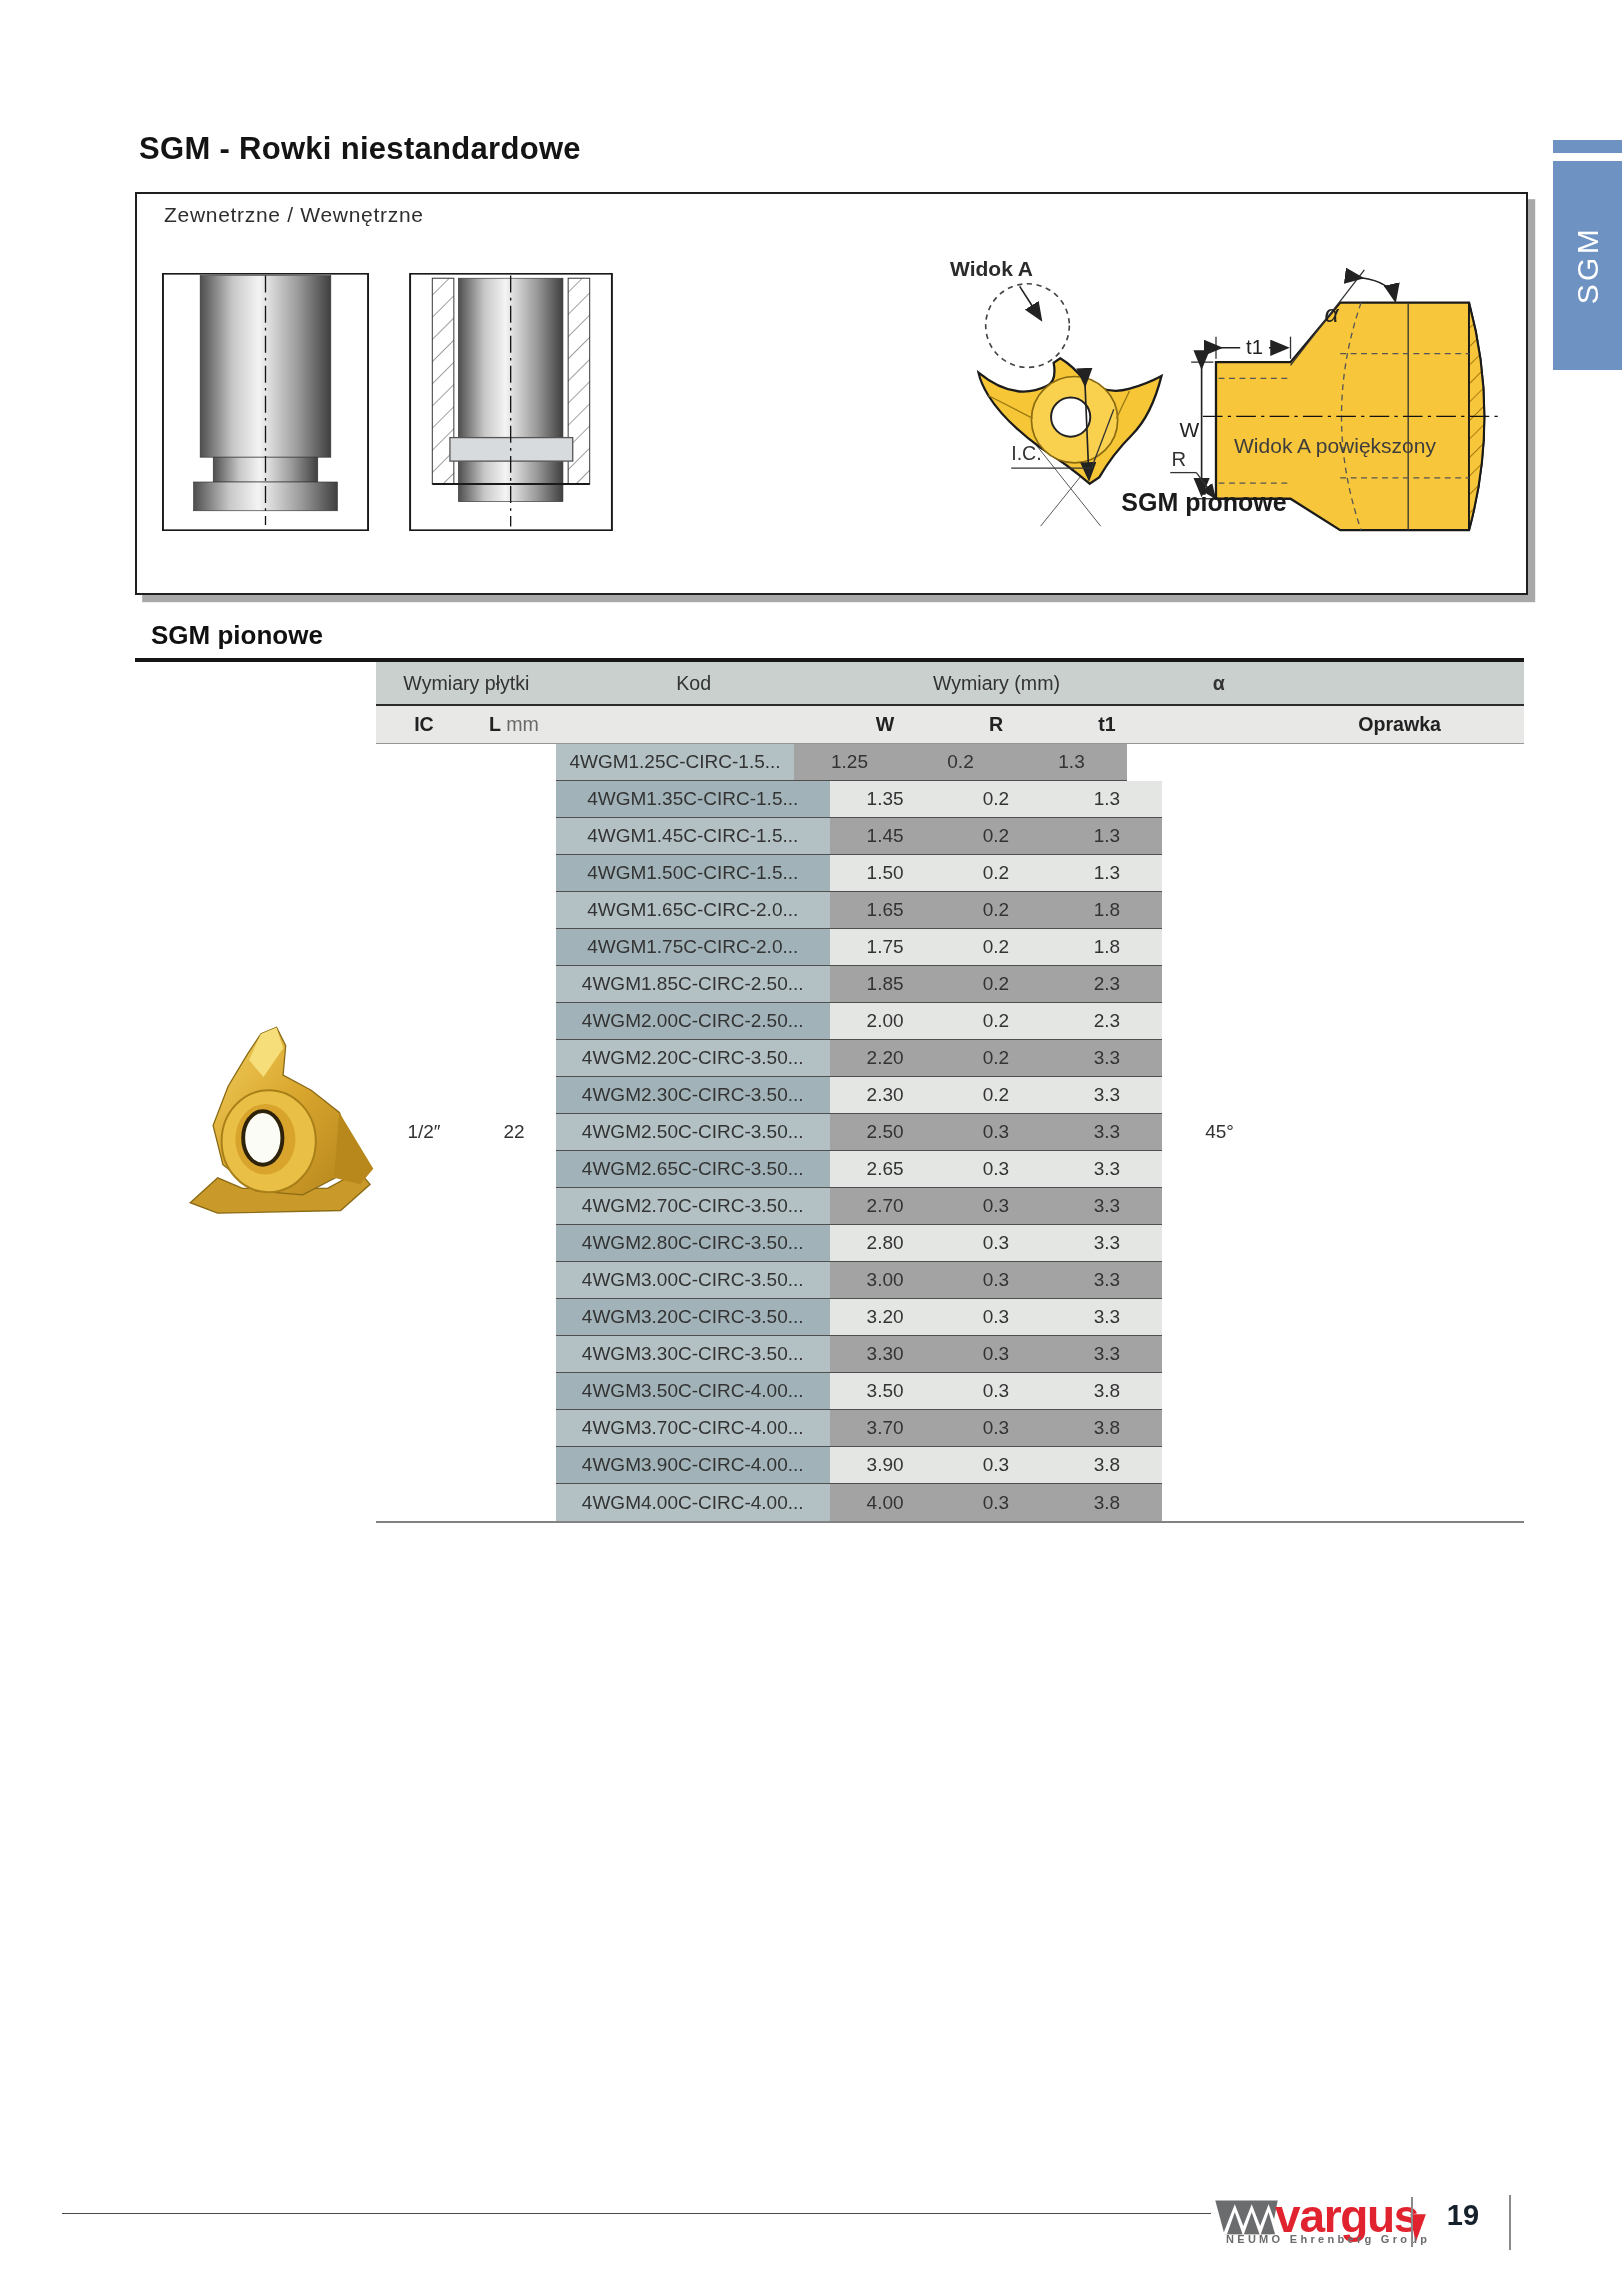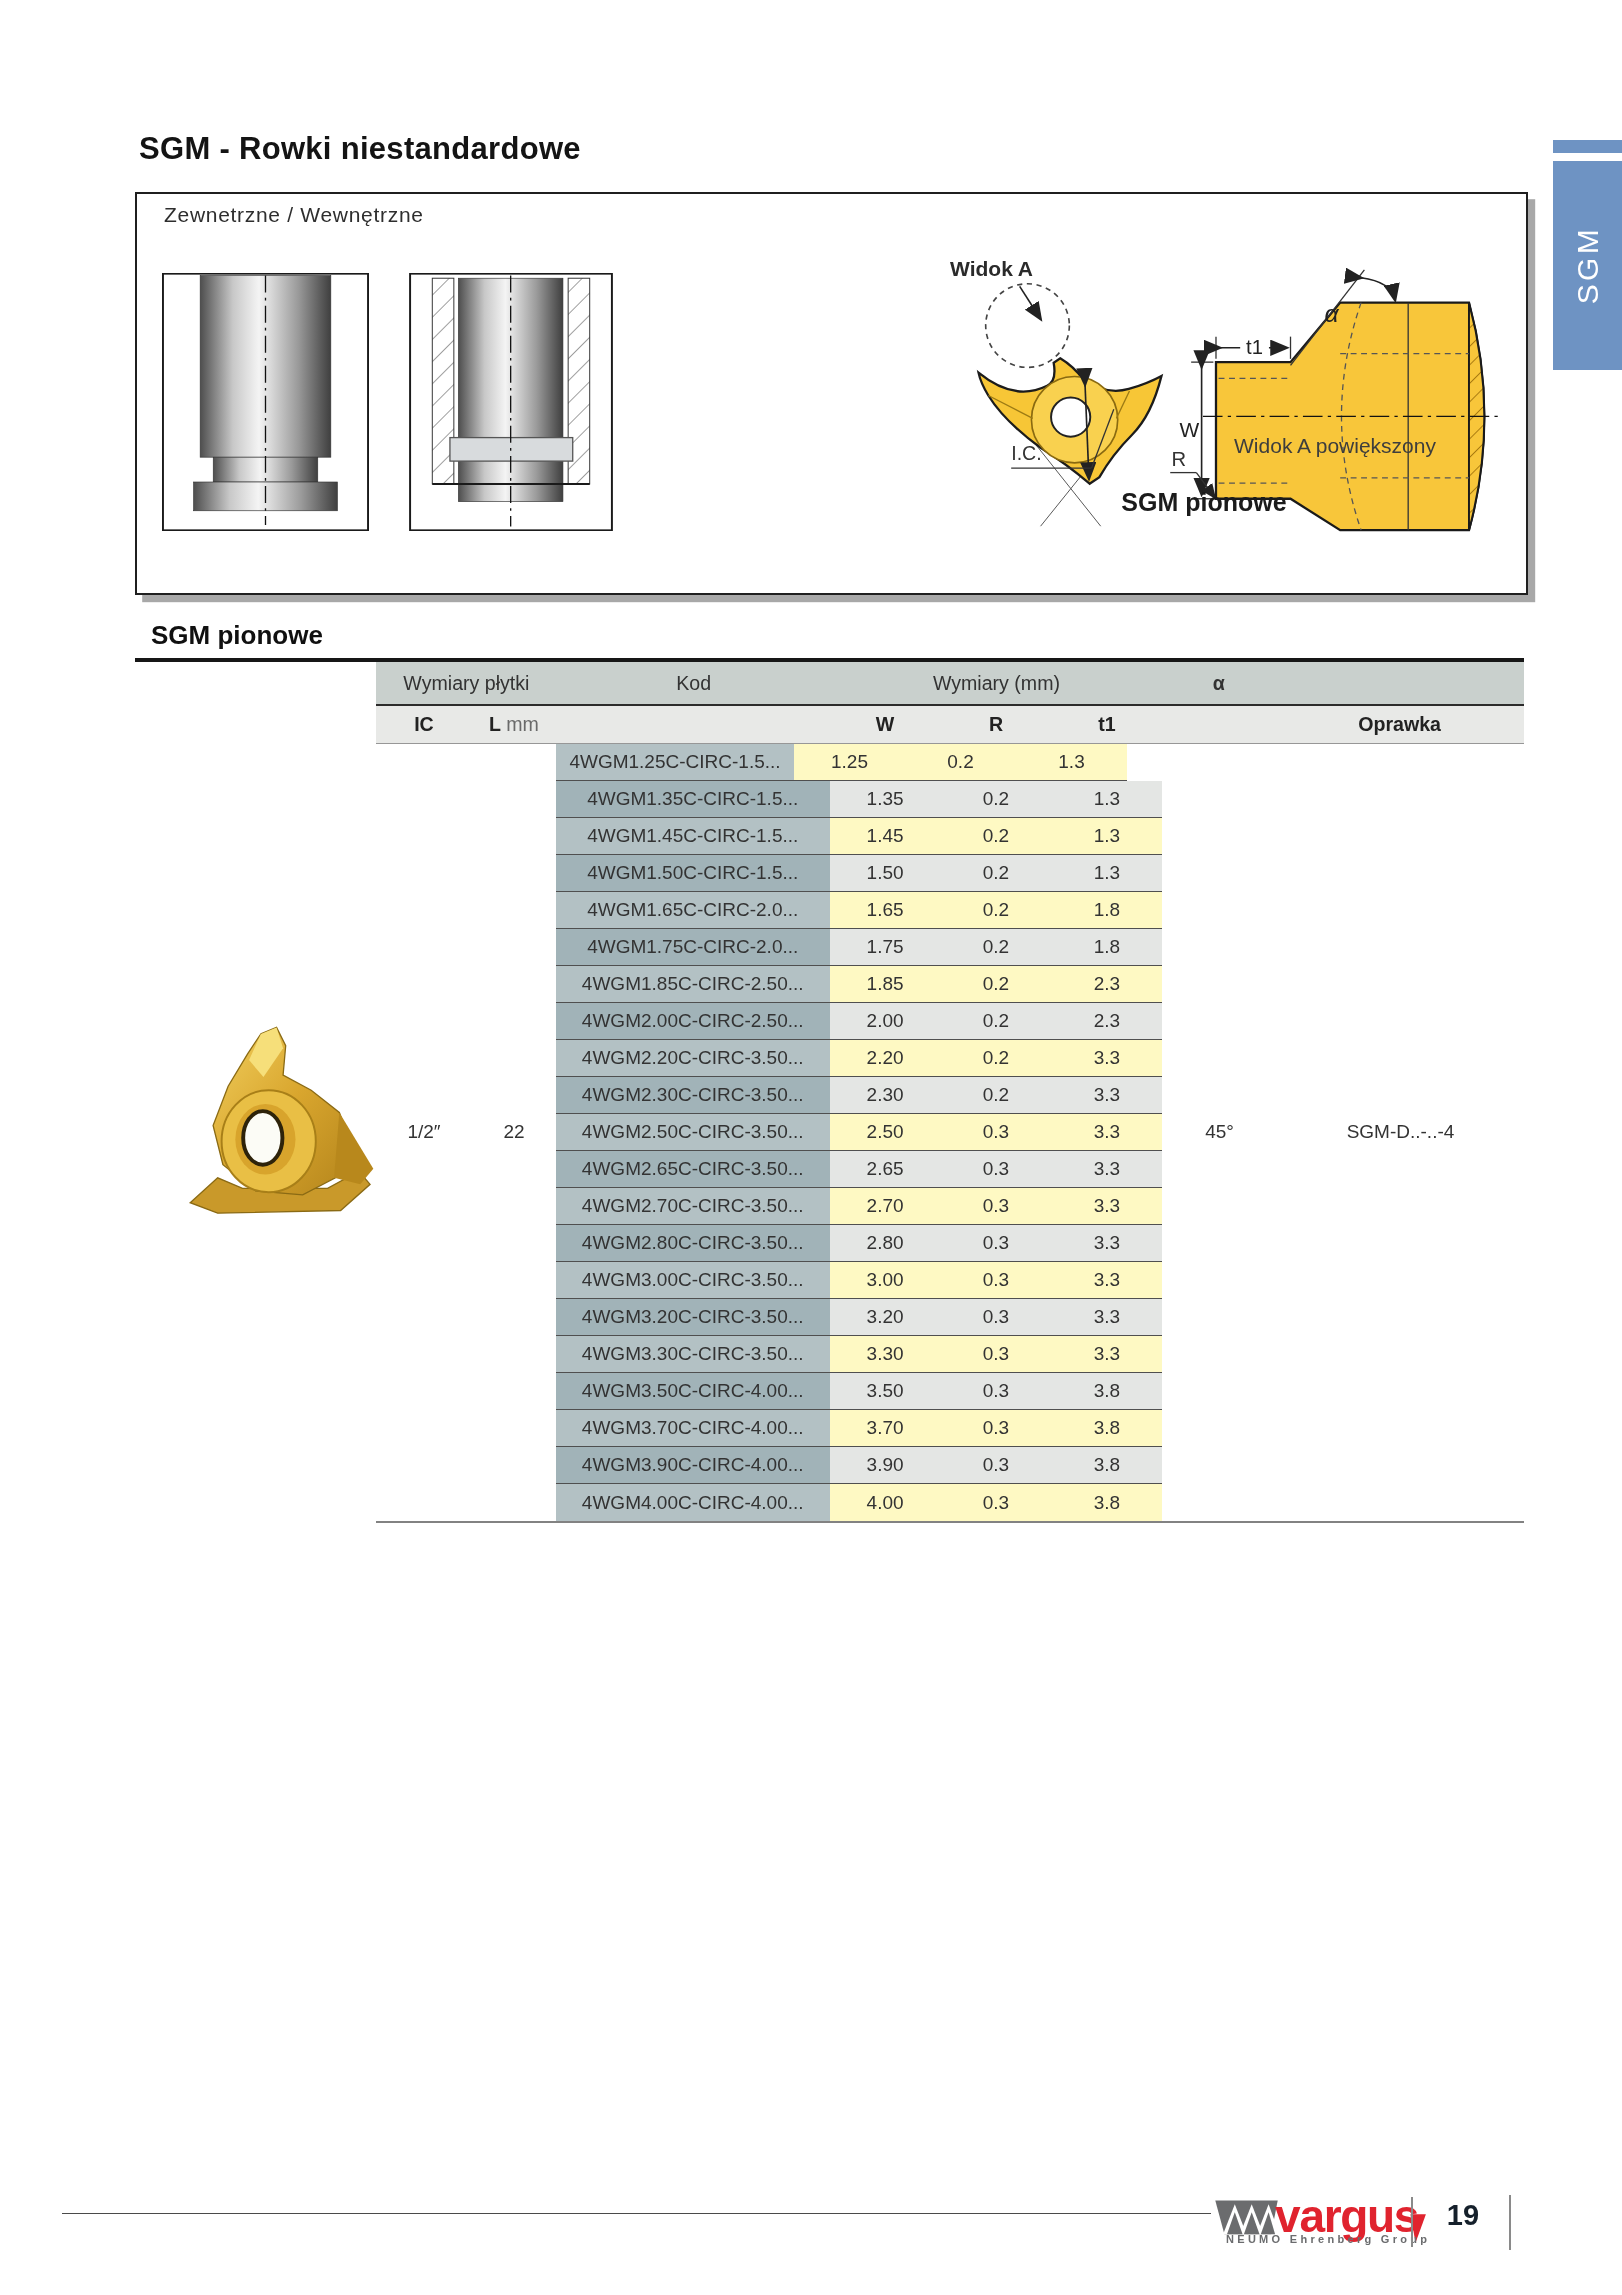--- a/index.html
+++ b/index.html
@@ -28,21 +28,21 @@
         align-items:center;font-size:19.6px;color:#222;}
   .hdr1 .c,.hdr2 .c{display:flex;align-items:center;justify-content:center;height:100%;}
   .b{font-weight:bold;}
   .unit{color:#6a6a6a;font-weight:normal;margin-left:5.2px;}
   .row{display:flex;height:37px;font-size:19px;color:#333;}
   .row .c{display:flex;align-items:center;justify-content:center;height:100%;box-sizing:border-box;}
   .row .sep{border-bottom:1.3px solid #4f4f4f;}
   .row:last-child .sep{border-bottom:none;}
   .kod-odd{background:#b3c1c4;}
   .kod-even{background:#a1b3b8;}
-  .num-odd{background:#fef9c3;}
+  .num-odd{background:#a3a3a3;}
   .num-even{background:#e4e6e4;}
   .tbl-bottom-rule{left:376px;top:1521px;width:1148px;height:2px;background:#828282;}
   .span-val{display:flex;align-items:center;justify-content:center;font-size:19px;color:#333;}
 
   
   .side-bar-small{left:1553px;top:140px;width:69px;height:13px;background:#6e93c3;}
   .side-tab{left:1553px;top:161px;width:69px;height:209px;background:#6e93c3;
             display:flex;align-items:center;justify-content:center;}
   .side-tab span{writing-mode:vertical-rl;transform:rotate(180deg);color:#ffffff;
                  font-size:30px;letter-spacing:3.3px;font-weight:400;}
@@ -424,21 +424,20 @@
           <div class="c " style="width: 113px;"></div>
           <div class="c " style="width: 249px;"></div>
         </div>
       </div>
   </div>
   <div class="abs tbl-bottom-rule"></div>
 
   <div class="abs span-val" style="left:376px;top:741px;width:96px;height:781px;">1/2″</div>
   <div class="abs span-val" style="left:472px;top:741px;width:84px;height:781px;">22</div>
   <div class="abs span-val" style="left:1163px;top:741px;width:113px;height:781px;">45°</div>
-  <div class="abs span-val" style="left:1276px;top:741px;width:249px;height:781px;">SGM-D..-..-4</div>
 
   <div class="abs side-bar-small"></div>
   <div class="abs side-tab">
     <span>SGM</span>
   </div>
 
   <div class="abs footer-rule"></div>
   <div class="abs logo-wrap">
     <svg width="65" height="46" viewBox="0 0 100 70">
       <polygon points="2,8 98,8 88,60 16,60" fill="#6b6c6e"></polygon>

